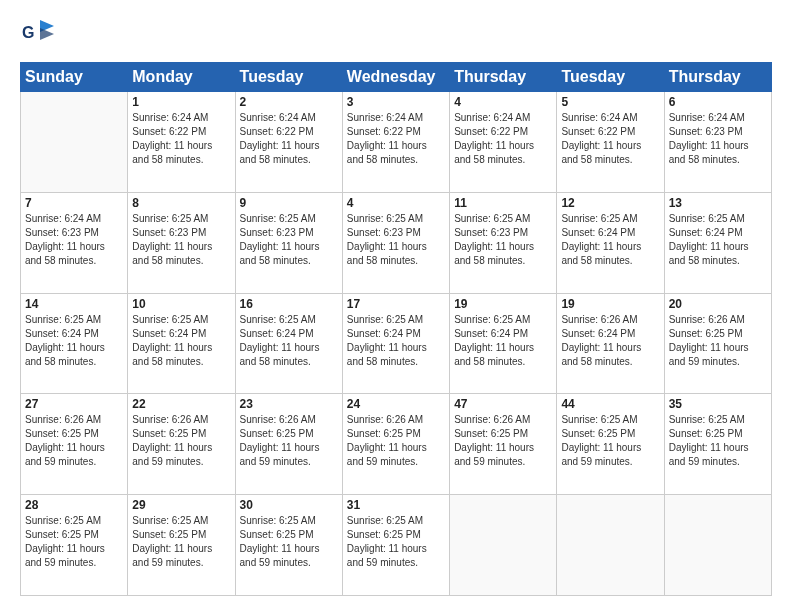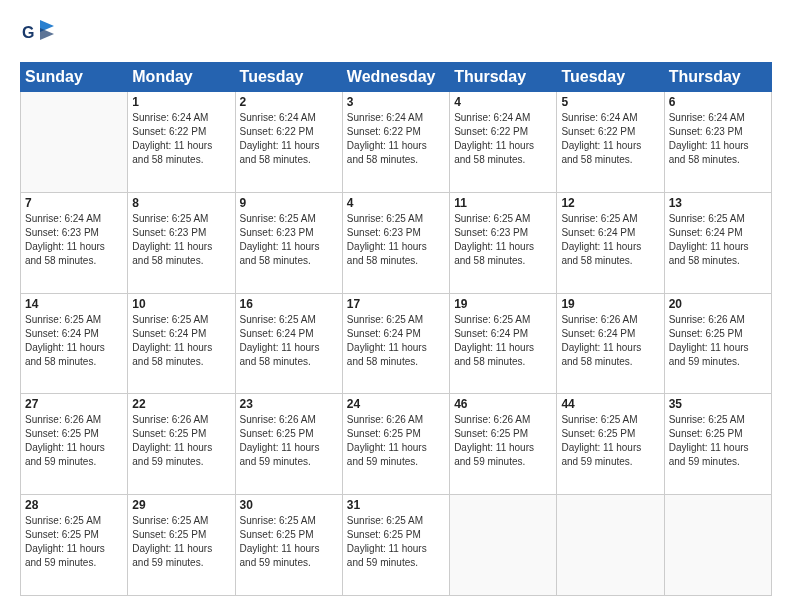--- a/index.html
+++ b/index.html
@@ -228,21 +228,21 @@
           </td>
           <td>
             <span class="day-num">23</span>
             <div class="day-info">Sunrise: 6:26 AM<br>Sunset: 6:25 PM<br>Daylight: 11 hours<br>and 59 minutes.</div>
           </td>
           <td>
             <span class="day-num">24</span>
             <div class="day-info">Sunrise: 6:26 AM<br>Sunset: 6:25 PM<br>Daylight: 11 hours<br>and 59 minutes.</div>
           </td>
           <td>
-            <span class="day-num">46</span>
+            <span class="day-num">47</span>
             <div class="day-info">Sunrise: 6:26 AM<br>Sunset: 6:25 PM<br>Daylight: 11 hours<br>and 59 minutes.</div>
           </td>
           <td>
             <span class="day-num">44</span>
             <div class="day-info">Sunrise: 6:25 AM<br>Sunset: 6:25 PM<br>Daylight: 11 hours<br>and 59 minutes.</div>
           </td>
           <td>
             <span class="day-num">35</span>
             <div class="day-info">Sunrise: 6:25 AM<br>Sunset: 6:25 PM<br>Daylight: 11 hours<br>and 59 minutes.</div>
           </td>

